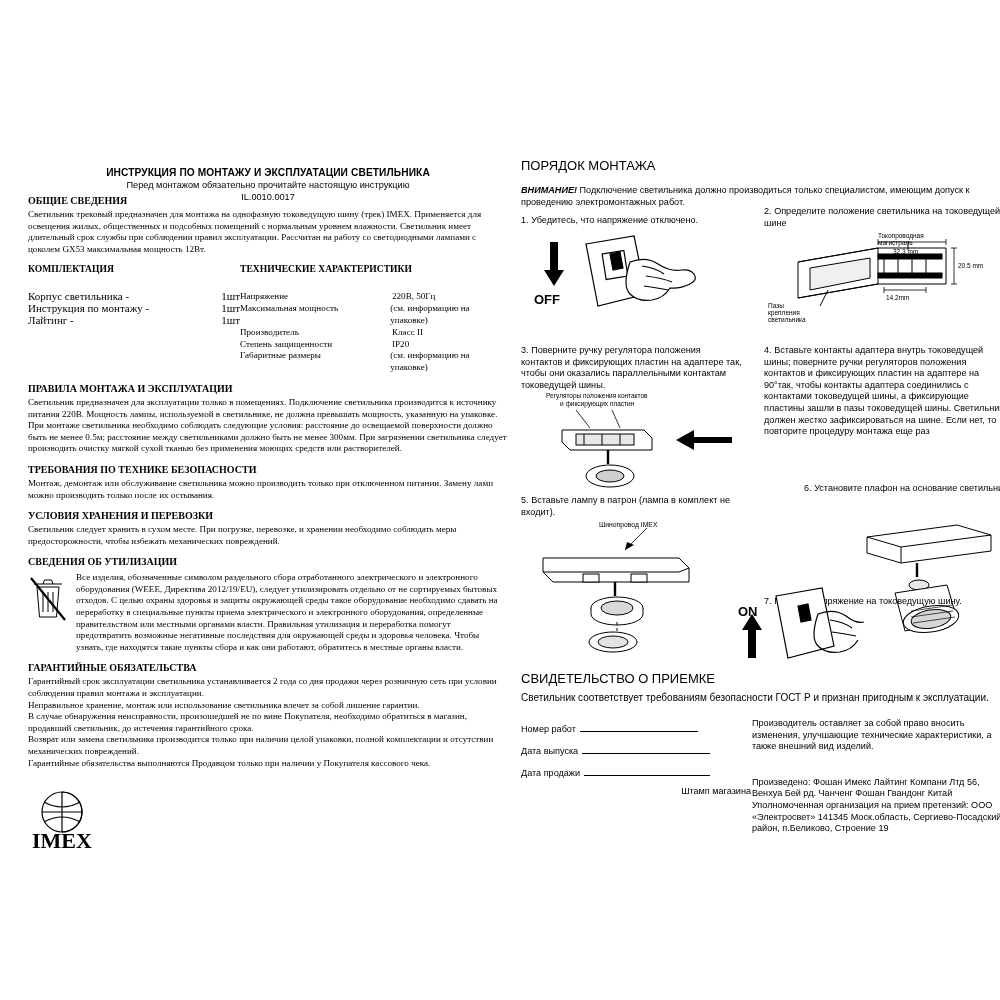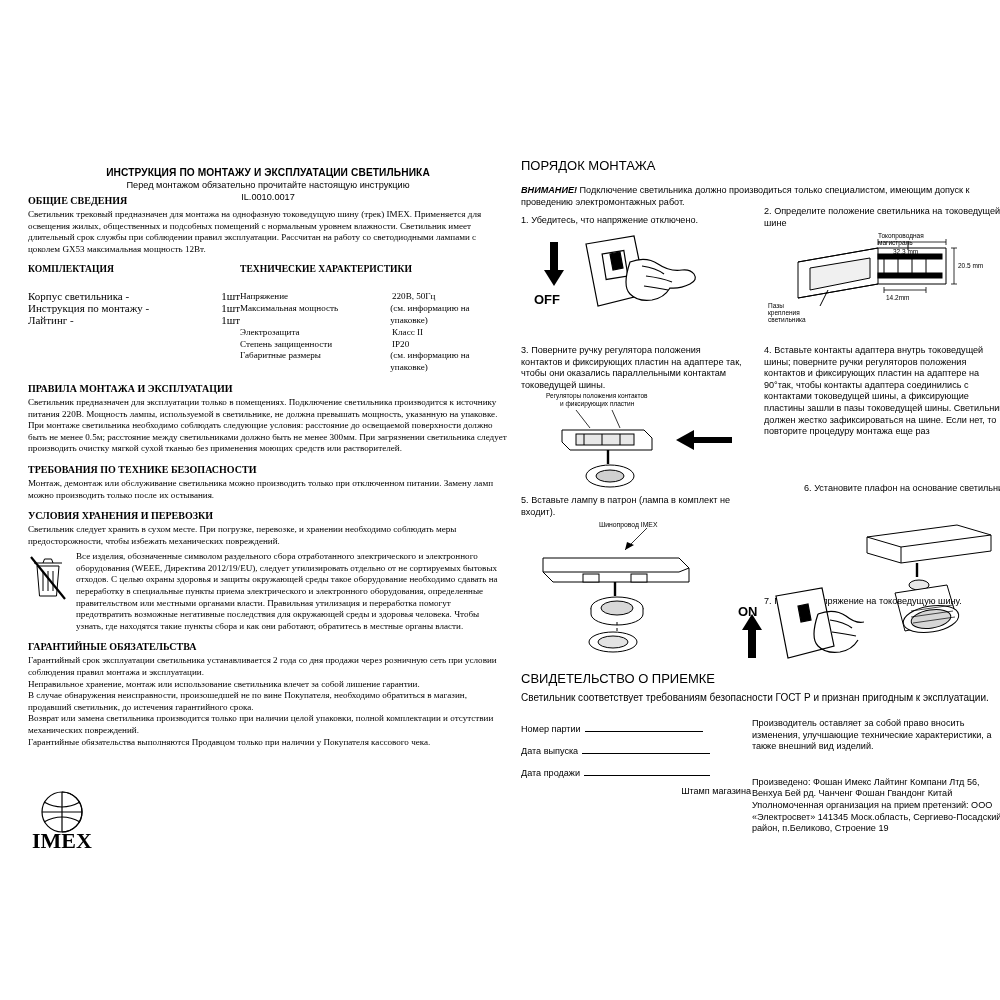--- a/index.html
+++ b/index.html
@@ -185,21 +185,21 @@
         <div class="hdr-sm">ТЕХНИЧЕСКИЕ ХАРАКТЕРИСТИКИ</div>
         <div class="kv2">
           <span class="k">Напряжение</span>
           <span class="v">220В, 50Гц</span>
         </div>
         <div class="kv2">
           <span class="k">Максимальная мощность</span>
           <span class="v">(см. информацию на упаковке)</span>
         </div>
         <div class="kv2">
-          <span class="k">Электрозащита</span>
+          <span class="k">Производитель</span>
           <span class="v">Класс II</span>
         </div>
         <div class="kv2">
           <span class="k">Степень защищенности</span>
           <span class="v">IP20</span>
         </div>
         <div class="kv2">
           <span class="k">Габаритные размеры</span>
           <span class="v">(см. информацию на упаковке)</span>
         </div>
@@ -208,20 +208,21 @@
 
     <h2 class="sec">ПРАВИЛА МОНТАЖА И ЭКСПЛУАТАЦИИ</h2>
     <p class="body">Светильник предназначен для эксплуатации только в помещениях. Подключение светильника производится к источнику питания 220В. Мощность лампы, используемой в светильнике, не должна превышать мощность, указанную на упаковке. При монтаже светильника необходимо соблюдать следующие условия: расстояние до освещаемой поверхности должно быть не менее 0.5м; расстояние между светильниками должно быть не менее 300мм. При загрязнении светильника следует производить очистку мягкой сухой тканью без применения моющих средств или растворителей.</p>
 
     <h2 class="sec">ТРЕБОВАНИЯ ПО ТЕХНИКЕ БЕЗОПАСНОСТИ</h2>
     <p class="body">Монтаж, демонтаж или обслуживание светильника можно производить только при отключенном питании. Замену ламп можно производить только после их остывания.</p>
 
     <h2 class="sec">УСЛОВИЯ ХРАНЕНИЯ И ПЕРЕВОЗКИ</h2>
     <p class="body">Светильник следует хранить в сухом месте. При погрузке, перевозке, и хранении необходимо соблюдать меры предосторожности, чтобы избежать механических повреждений.</p>
 
+    <h2 class="sec">СВЕДЕНИЯ ОБ УТИЛИЗАЦИИ</h2>
     <div class="util-wrap">
       <div class="util-icon">
         <svg width="40" height="48" viewBox="0 0 40 48">
           <g class="thin" stroke-width="1.3">
             <path d="M9 13 h22 l-2.5 30 h-17 z"></path>
             <path d="M6 10 h28"></path>
             <path d="M15 10 l1.5 -4 h7 l1.5 4"></path>
             <path d="M15 18 v20 M20 18 v20 M25 18 v20"></path>
           </g>
           <path d="M3 4 L37 46" stroke="#000" stroke-width="2.2" fill="none"></path>
@@ -427,21 +428,21 @@
     </svg>
   </div>
 
   <div class="accept">
     <div class="rc-sec">СВИДЕТЕЛЬСТВО О ПРИЕМКЕ</div>
     <div class="accept-line" style="margin-top:7px;">Светильник соответствует требованиям безопасности ГОСТ Р и признан пригодным к эксплуатации.</div>
   </div>
 
   <div class="fields">
     <div class="field-row">
-      <span>Номер партии</span><span class="field-line" style="width:118px;"></span>
+      <span>Номер работ</span><span class="field-line" style="width:118px;"></span>
     </div>
     <div class="field-row">
       <span>Дата выпуска</span><span class="field-line" style="width:128px;"></span>
     </div>
     <div class="field-row">
       <span>Дата продажи</span><span class="field-line" style="width:126px;"></span>
     </div>
     <div class="field-row" style="line-height:14px;text-align:right;">
       <span>Штамп магазина</span>
     </div>

